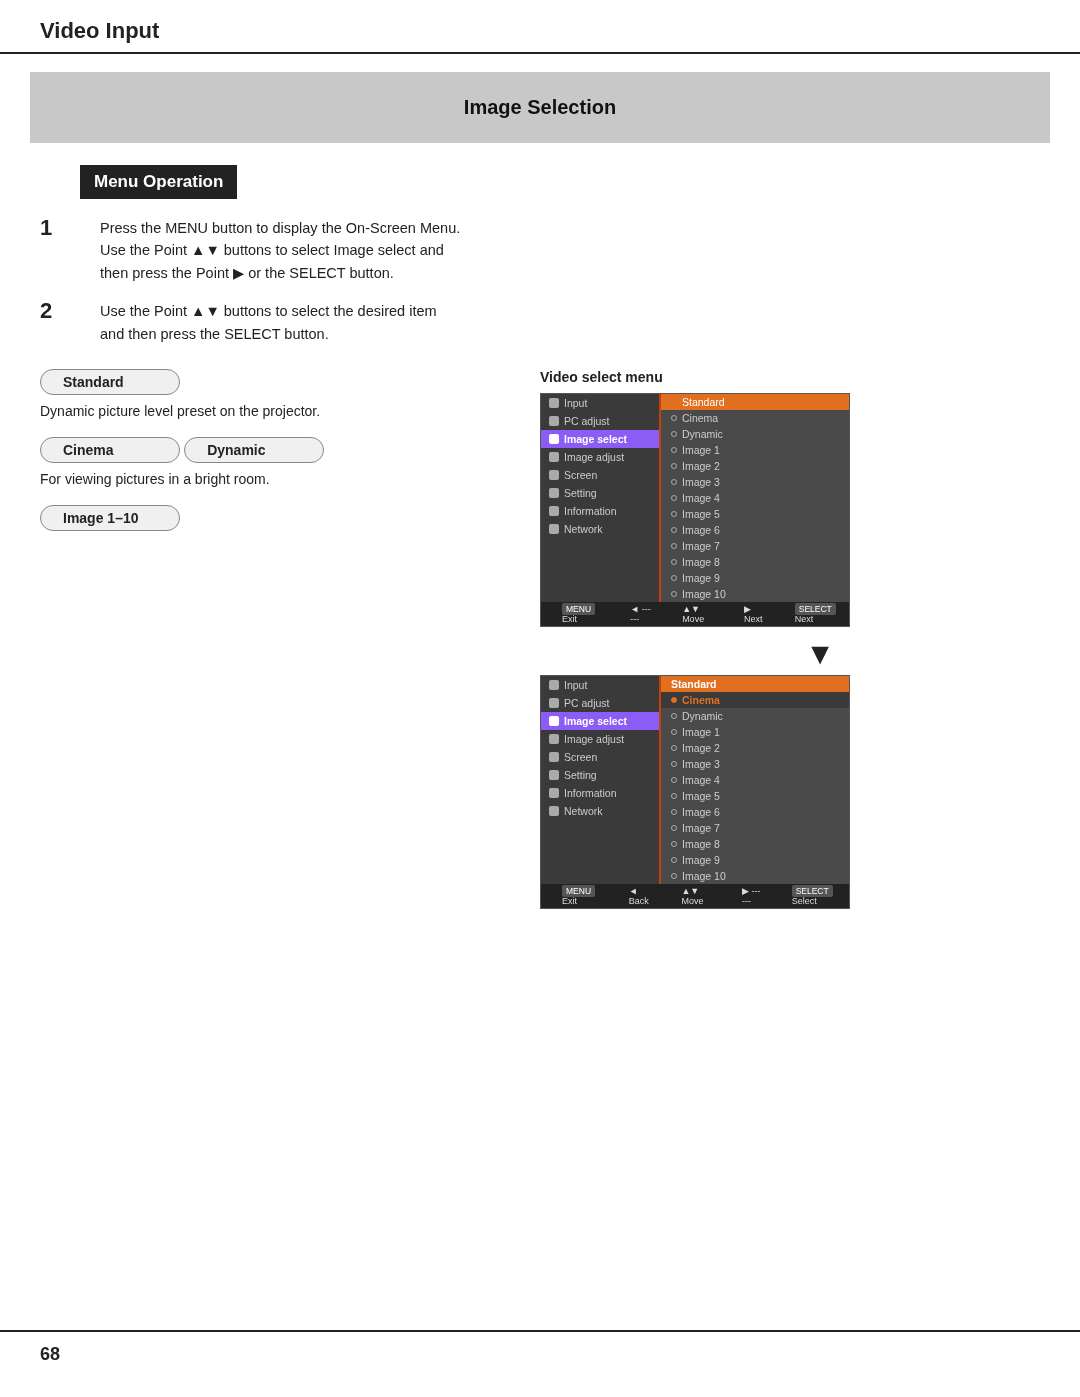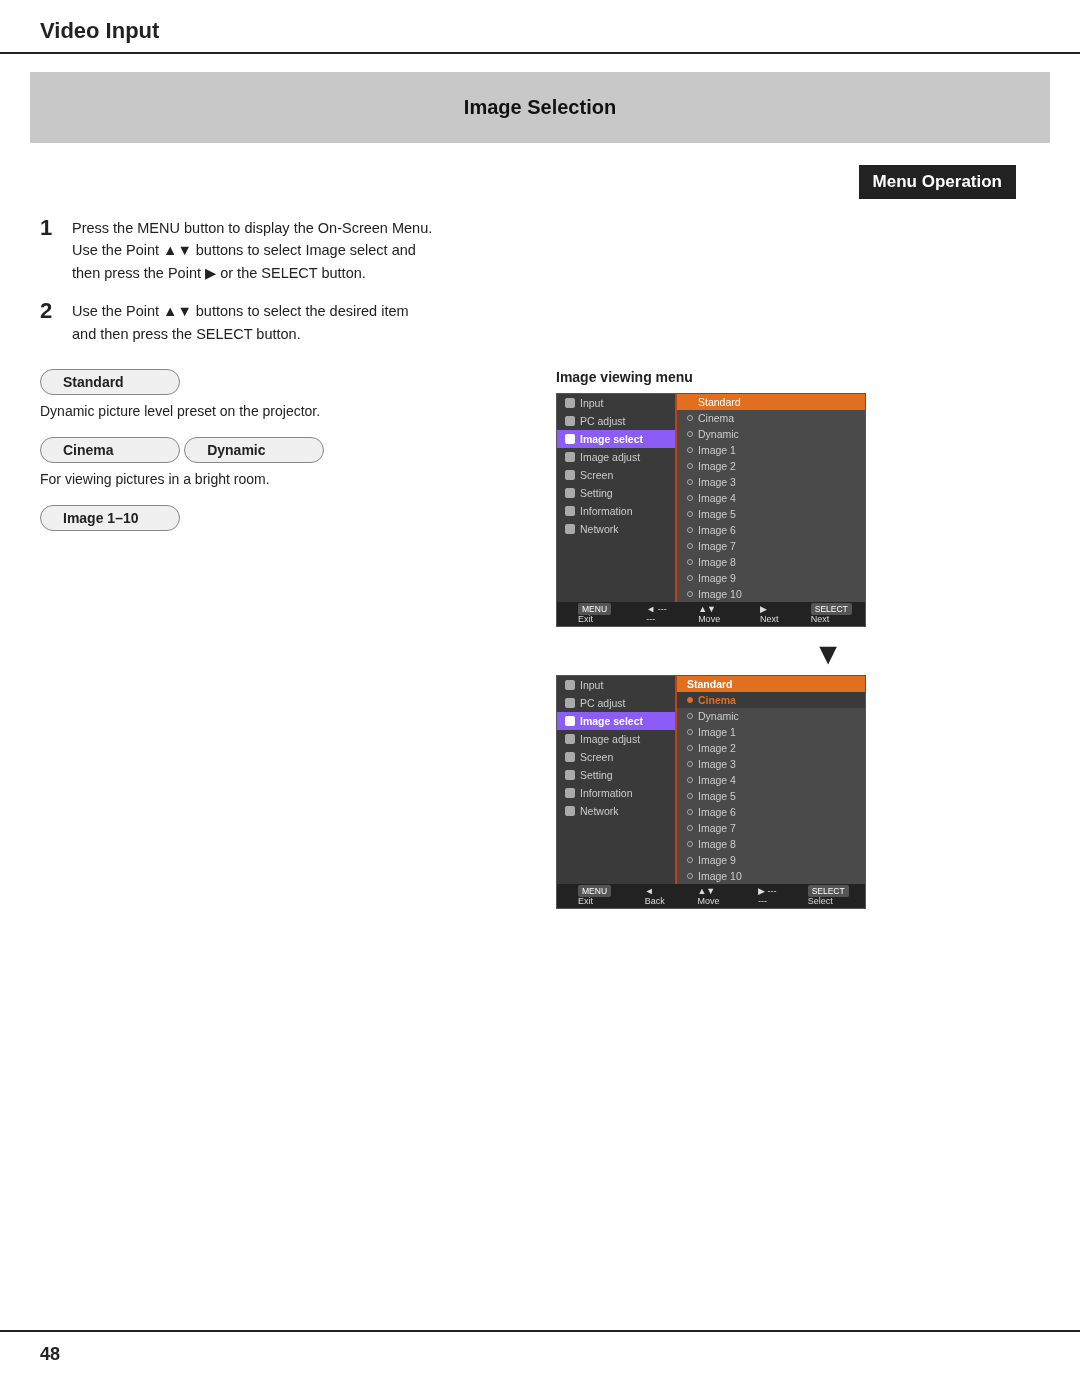--- a/index.html
+++ b/index.html
@@ -61,27 +61,28 @@
     .step-number {
       font-size: 22px;
       font-weight: bold;
       min-width: 32px;
       margin-top: 0px;
     }
     .step-text {
       font-size: 14.5px;
       line-height: 1.55;
       margin-top: 2px;
+      margin-left: 28px;
     }
 
     
     .two-col {
       display: flex;
       margin-top: 24px;
-      gap: 16px;
+      gap: 0;
     }
     .left-col {
       width: 480px;
       flex-shrink: 0;
     }
     .right-col {
       flex: 1;
       padding-left: 20px;
     }
 
@@ -240,21 +241,21 @@
 <body>
 
 <div class="page-header">
   <span class="page-header-title">Video Input</span>
 </div>
 
 <div class="section-title-bar">
   <span>Image Selection</span>
 </div>
 
-<div style="padding: 0 24px; text-align: right;">
+<div style="padding: 0 40px;">
   <div class="menu-operation-bar">
     <span>Menu Operation</span>
   </div>
 </div>
 
 <div class="content-area">
   <div class="step">
     <div class="step-number">1</div>
     <div class="step-text">
       Press the MENU button to display the On-Screen Menu.<br>
@@ -284,21 +285,21 @@
 
     
     <div class="item-box">Dynamic</div>
     <div class="item-desc">For viewing pictures in a bright room.</div>
 
     
     <div class="item-box">Image 1–10</div>
   </div>
 
   <div class="right-col">
-    <div class="menu-label">Image viewing menu</div>
+    <div class="menu-label">Video select menu</div>
 
     <div class="proj-menu">
       <div class="proj-menu-inner">
         <div class="proj-left-col">
           <div class="proj-left-item">
             <span class="icon-dot"></span>
             <span>Input</span>
           </div>
           <div class="proj-left-item">
             <span class="icon-dot"></span>
@@ -489,13 +490,13 @@
         <span>◄ Back</span>
         <span>▲▼ Move</span>
         <span>▶ ------</span>
         <span><span class="key-label">SELECT</span> Select</span>
       </div>
     </div>
   </div>
 </div>
 
 <div class="bottom-line"></div>
-<div class="page-number">48</div>
+<div class="page-number">68</div>
 
 </body></html>

